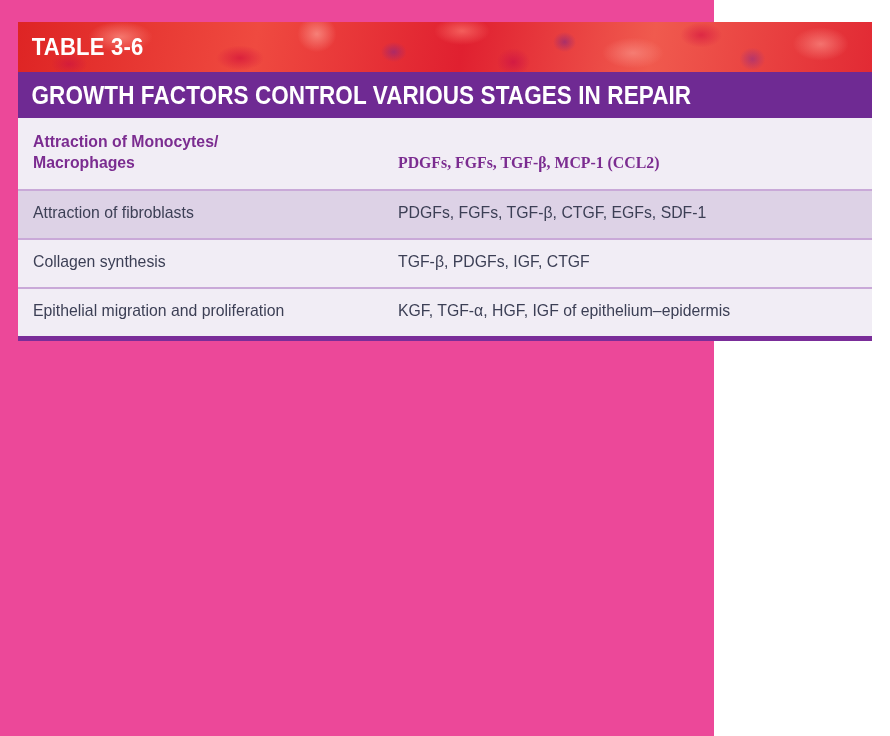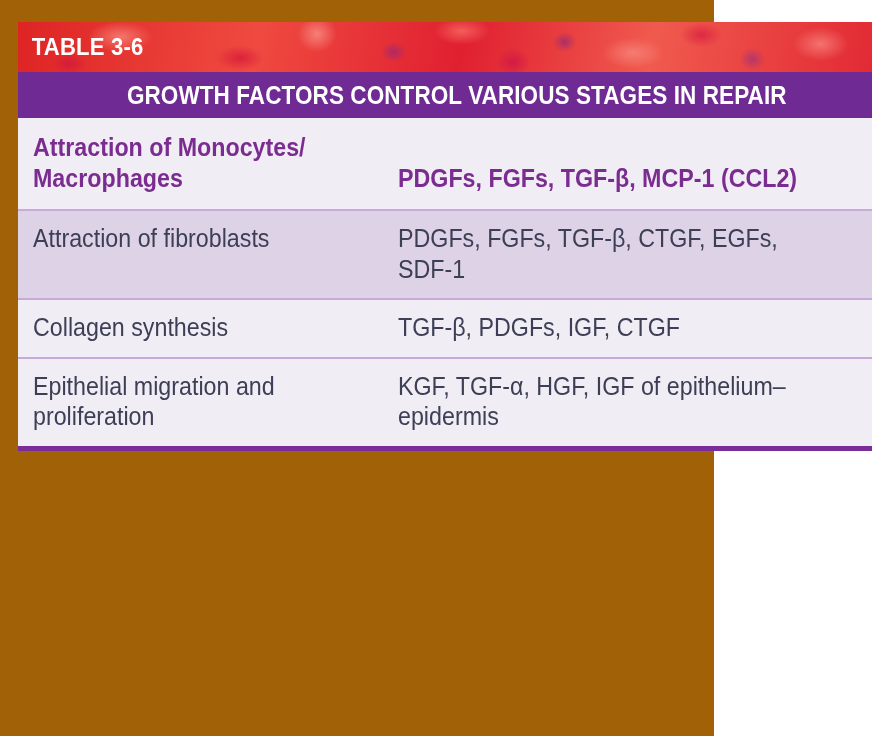--- a/index.html
+++ b/index.html
@@ -11,21 +11,21 @@
     width: 890px;
     height: 736px;
     font-family: "Liberation Sans", sans-serif;
     overflow: hidden;
   }
 
   .page {
     position: relative;
     width: 714px;
     height: 736px;
-    background: #a16207;
+    background: #ec4899;
   }
 
   .table-card {
     position: absolute;
     left: 18px;
     top: 22px;
     width: 854px;
   }
 
   
@@ -66,21 +66,20 @@
     font-stretch: condensed;
     transform: scaleX(0.92);
     transform-origin: left center;
     white-space: nowrap;
   }
 
   
   .subtitle-band {
     height: 46px;
     background: #6f2a93;
-    text-align: right;
   }
   .subtitle-band .subtitle-text {
     color: #ffffff;
     font-weight: bold;
     font-size: 25px;
     line-height: 46px;
     padding-left: 15px;
     letter-spacing: 0.1px;
     transform: scaleX(0.90);
     transform-origin: left center;
@@ -89,21 +88,21 @@
 
   
   .tbl {
     width: 100%;
     border-collapse: collapse;
     table-layout: fixed;
   }
   .tbl td {
     vertical-align: top;
     padding: 12px 10px 14px 15px;
-    font-size: 25px;
+    font-size: 17px;
     line-height: 1.22;
     color: #3c3f55;
     transform-origin: left top;
   }
   .tbl td .cell-inner {
     display: block;
     transform: scaleX(0.93);
     transform-origin: left top;
   }
   col.c1 { width: 365px; }
@@ -113,20 +112,21 @@
   tr.row-dark  { background: #ddd2e6; padding-left: 41px; }
 
   tr.head-row td {
     color: #7b2c90;
     font-weight: bold;
     padding-top: 14px;
     padding-bottom: 16px;
   }
   tr.head-row td.c2cell {
     vertical-align: bottom;
+    font-family: Liberation Serif, serif;
   }
 
   tr.sep-row td {
     border-top: 2px solid #c9a9d8;
   }
 
   .bottom-rule {
     height: 5px;
     background: #7a2d99;
     width: 854px;

